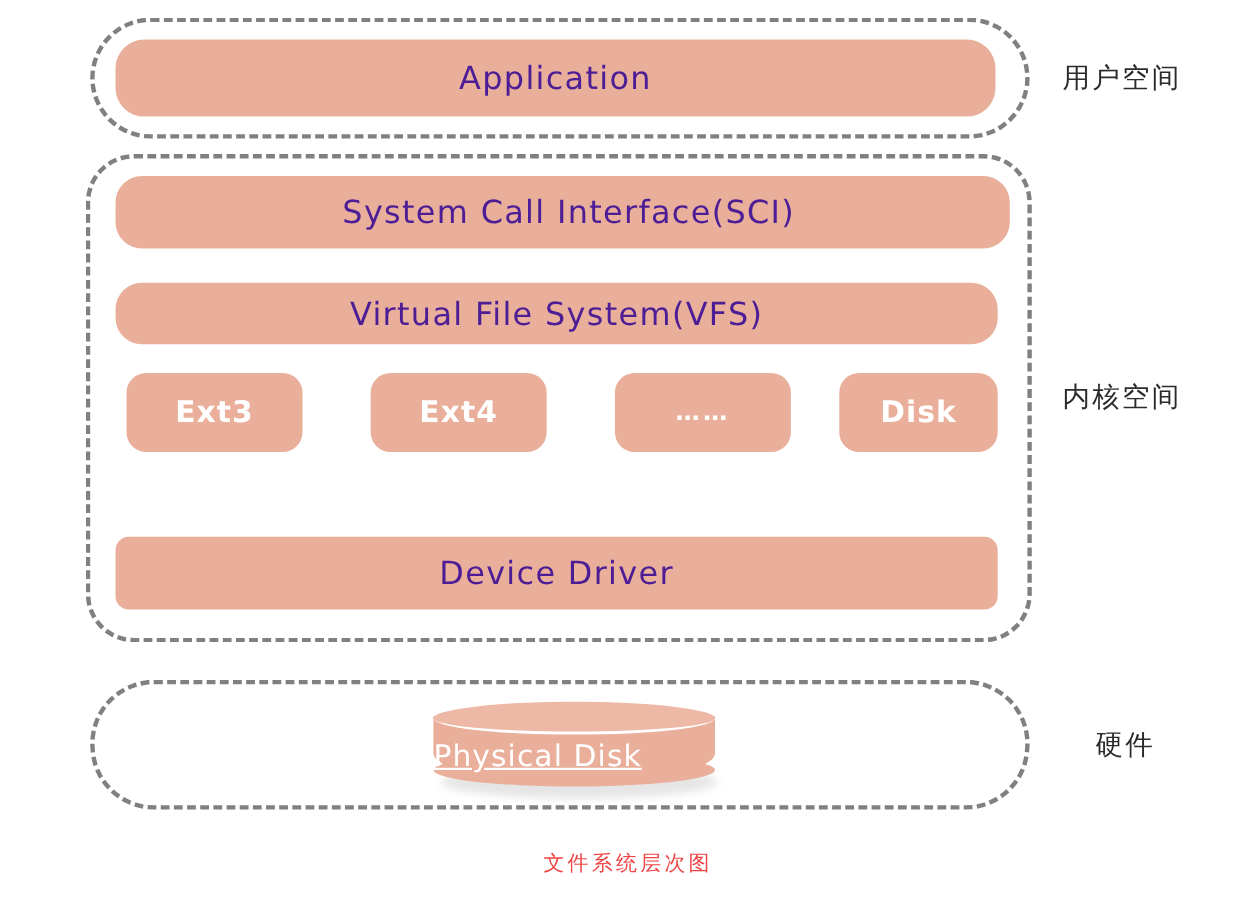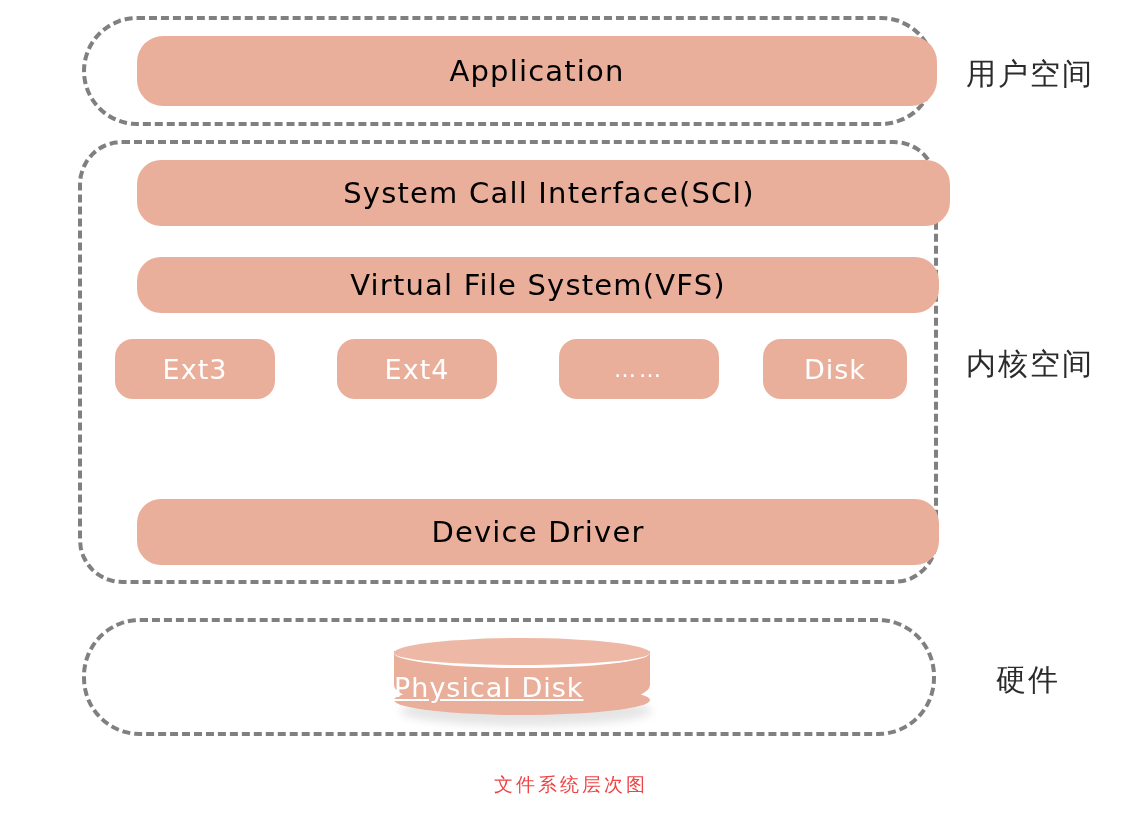--- a/index.html
+++ b/index.html
@@ -52,28 +52,27 @@
   }
 
   
   .bar {
     position: absolute;
     background: #eaaf9b;
     border-radius: 22px;
     display: flex;
     align-items: center;
     justify-content: center;
-    color: #000000;
+    color: #4c1d95;
     font-family: "DejaVu Sans", "Liberation Sans", sans-serif;
     font-weight: 400;
     letter-spacing: 1.2px;
     text-align: center;
     line-height: 1;
     user-select: none;
-    margin-left: 32px;
   }
 
   .bar-app {
     left: 105px;
     top: 36px;
     width: 800px;
     height: 70px;
     border-radius: 26px;
     font-size: 29px;
   }
@@ -97,49 +96,50 @@
   .bar-gbd {
     left: 105px;
     top: 419px;
     width: 802px;
     height: 64px;
     border-radius: 24px;
     font-size: 29px;
   }
   .bar-drv {
     left: 105px;
-    top: 499px;
+    top: 488px;
     width: 802px;
     height: 66px;
-    border-radius: 24px;
+    border-radius: 12px;
     font-size: 29px;
   }
 
   
   .fs-row {
     position: absolute;
     left: 105px;
     top: 339px;
     width: 802px;
     height: 60px;
   }
   .chip {
     position: absolute;
     top: 0;
-    height: 60px;
+    height: 72px;
     background: #eaaf9b;
     border-radius: 18px;
     display: flex;
     align-items: center;
     justify-content: center;
     color: #ffffff;
     font-size: 27px;
     letter-spacing: 1px;
     font-family: "DejaVu Sans", "Liberation Sans", sans-serif;
     user-select: none;
+    font-weight: bold;
   }
   .chip-0 { left: 10px;  width: 160px; }
   .chip-1 { left: 232px; width: 160px; }
   .chip-2 { left: 454px; width: 160px; font-size: 22px; letter-spacing: 3px; }
   .chip-3 { left: 658px; width: 144px; }
 
   
   .disk {
     position: absolute;
     left: 394px;
@@ -198,21 +198,21 @@
     font-family: "DejaVu Sans", "Liberation Sans", sans-serif;
     user-select: none;
     z-index: 4;
     text-decoration: underline;
   }
 
   
   .zone-label {
     position: absolute;
     color: #2b2b2b;
-    font-size: 30px;
+    font-size: 25px;
     letter-spacing: 2px;
     font-family: "DejaVu Sans", "Liberation Sans", sans-serif;
     white-space: nowrap;
     user-select: none;
   }
   .label-user     { left: 966px; top: 54px; }
   .label-kernel   { left: 966px; top: 344px; }
   .label-hardware { left: 996px; top: 660px; }
 
   

